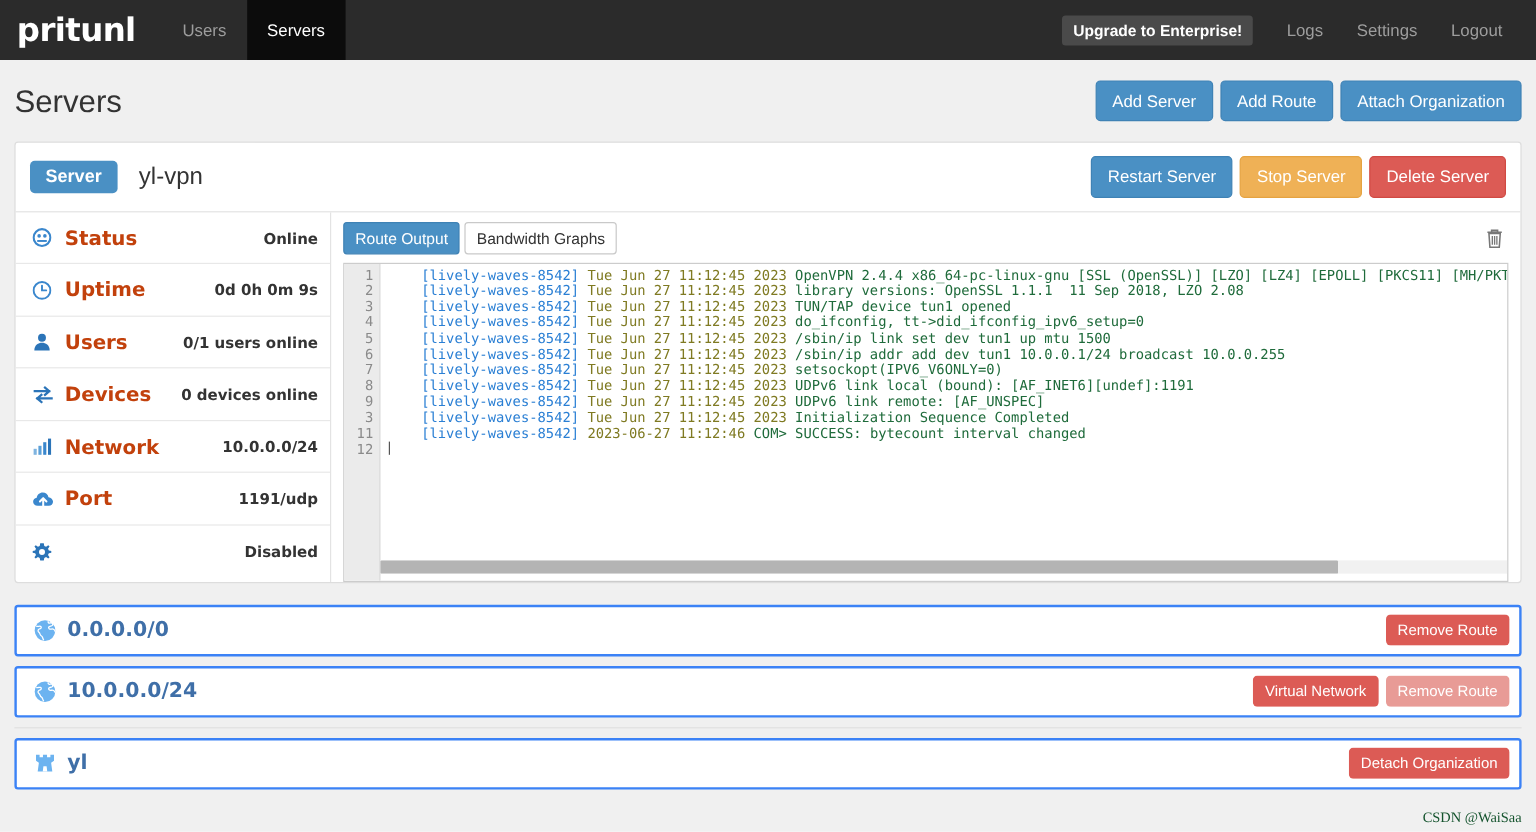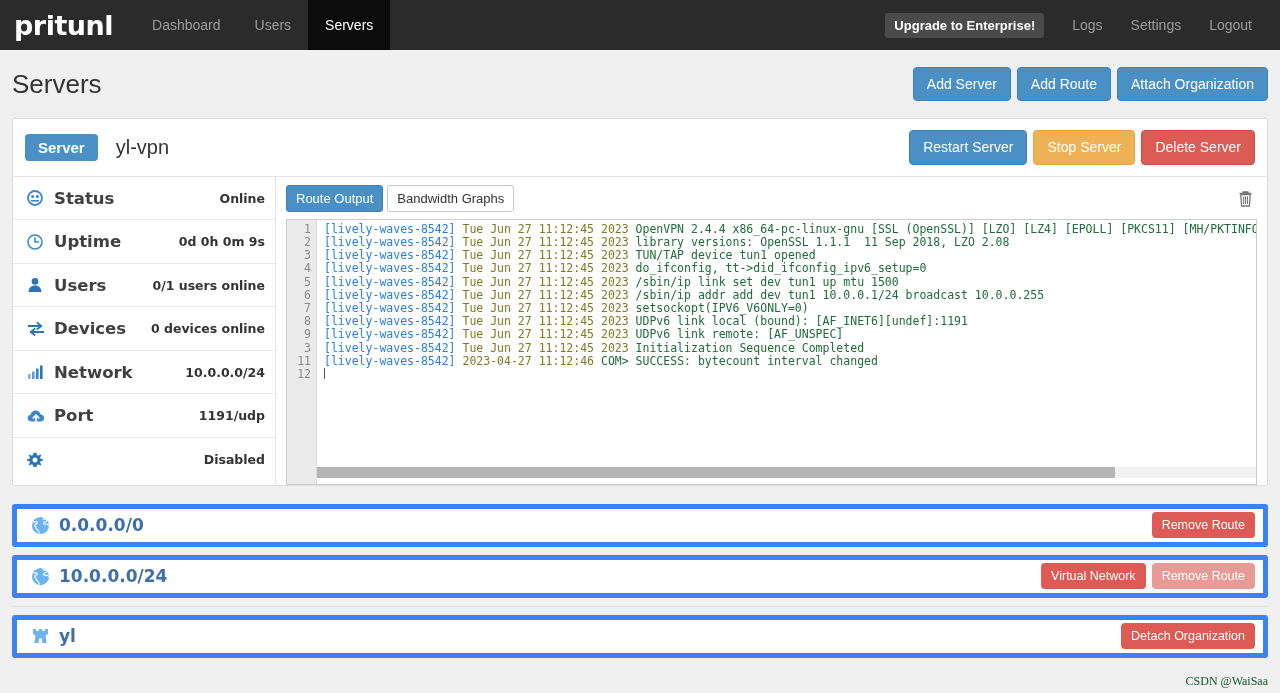--- a/index.html
+++ b/index.html
@@ -142,21 +142,21 @@
     width: 20px; height: 16px;
     margin-right: 7px;
     display: inline-flex;
     align-items: center;
     justify-content: flex-start;
     color: #3a87cd;
     flex: 0 0 20px;
   }
   .info-label {
     font-size: 16.5px;
-    color: #404040;
+    color: #c2410c;
     font-weight: bold;
     font-family: "DejaVu Sans", sans-serif;
   }
   .info-value {
     margin-left: auto;
     font-size: 12.5px;
     color: #333333;
     font-weight: bold;
     font-family: "DejaVu Sans", sans-serif;
   }
@@ -223,21 +223,21 @@
     padding: 3px 0 0 7px;
     overflow: hidden;
     white-space: nowrap;
   }
   .term-line {
     font-family: "DejaVu Sans Mono", monospace;
     font-size: 11.5px;
     line-height: 13.2px;
     white-space: pre;
   }
-  .t-tag  { color: #2a7fd4; }
+  .t-tag  { color: #2a7fd4; margin-left: 27px; }
   .t-date { color: #7f7a22; }
   .t-msg  { color: #1f6b3b; }
   .caret {
     display: inline-block;
     width: 1px; height: 11px;
     background: #555555;
     vertical-align: -1px;
   }
   .hscroll-track {
     position: absolute;
@@ -249,21 +249,21 @@
     height: 11px;
     width: 85%;
     background: #b4b4b4;
     border-radius: 1px;
   }
 
   
   .row-card {
     margin: 0 12px;
     background: #ffffff;
-    border: 5px solid #3b82f6;
+    border: 2px solid #3b82f6;
     border-radius: 3px;
     height: 43px;
     display: flex;
     align-items: center;
     padding: 0 8px 0 14px;
   }
   .row-icon {
     color: #6cb3f0;
     margin-right: 9px;
     display: inline-flex;
@@ -306,21 +306,20 @@
   .page-wrap { position: relative; width: 1280px; height: 691px; }
 </style>
 </head>
 <body>
 
 <div class="page-wrap">
 
   <div class="navbar">
     <div class="brand">pritunl</div>
     <div class="nav-links">
-      <a class="nav-link">Dashboard</a>
       <a class="nav-link">Users</a>
       <a class="nav-link active">Servers</a>
     </div>
     <div class="nav-right">
       <div class="upgrade-badge">Upgrade to Enterprise!</div>
       <a class="nav-link">Logs</a>
       <a class="nav-link">Settings</a>
       <a class="nav-link">Logout</a>
     </div>
   </div>
@@ -464,21 +463,21 @@
               <div class="term-line"><span class="t-tag">[lively-waves-8542]</span><span class="t-date"> Tue Jun 27 11:12:45 2023 </span><span class="t-msg">OpenVPN 2.4.4 x86_64-pc-linux-gnu [SSL (OpenSSL)] [LZO] [LZ4] [EPOLL] [PKCS11] [MH/PKTINFO] [A</span></div>
               <div class="term-line"><span class="t-tag">[lively-waves-8542]</span><span class="t-date"> Tue Jun 27 11:12:45 2023 </span><span class="t-msg">library versions: OpenSSL 1.1.1  11 Sep 2018, LZO 2.08</span></div>
               <div class="term-line"><span class="t-tag">[lively-waves-8542]</span><span class="t-date"> Tue Jun 27 11:12:45 2023 </span><span class="t-msg">TUN/TAP device tun1 opened</span></div>
               <div class="term-line"><span class="t-tag">[lively-waves-8542]</span><span class="t-date"> Tue Jun 27 11:12:45 2023 </span><span class="t-msg">do_ifconfig, tt-&gt;did_ifconfig_ipv6_setup=0</span></div>
               <div class="term-line"><span class="t-tag">[lively-waves-8542]</span><span class="t-date"> Tue Jun 27 11:12:45 2023 </span><span class="t-msg">/sbin/ip link set dev tun1 up mtu 1500</span></div>
               <div class="term-line"><span class="t-tag">[lively-waves-8542]</span><span class="t-date"> Tue Jun 27 11:12:45 2023 </span><span class="t-msg">/sbin/ip addr add dev tun1 10.0.0.1/24 broadcast 10.0.0.255</span></div>
               <div class="term-line"><span class="t-tag">[lively-waves-8542]</span><span class="t-date"> Tue Jun 27 11:12:45 2023 </span><span class="t-msg">setsockopt(IPV6_V6ONLY=0)</span></div>
               <div class="term-line"><span class="t-tag">[lively-waves-8542]</span><span class="t-date"> Tue Jun 27 11:12:45 2023 </span><span class="t-msg">UDPv6 link local (bound): [AF_INET6][undef]:1191</span></div>
               <div class="term-line"><span class="t-tag">[lively-waves-8542]</span><span class="t-date"> Tue Jun 27 11:12:45 2023 </span><span class="t-msg">UDPv6 link remote: [AF_UNSPEC]</span></div>
               <div class="term-line"><span class="t-tag">[lively-waves-8542]</span><span class="t-date"> Tue Jun 27 11:12:45 2023 </span><span class="t-msg">Initialization Sequence Completed</span></div>
-              <div class="term-line"><span class="t-tag">[lively-waves-8542]</span><span class="t-date"> 2023-04-27 11:12:46 </span><span class="t-msg">COM&gt; SUCCESS: bytecount interval changed</span></div>
+              <div class="term-line"><span class="t-tag">[lively-waves-8542]</span><span class="t-date"> 2023-06-27 11:12:46 </span><span class="t-msg">COM&gt; SUCCESS: bytecount interval changed</span></div>
               <div class="term-line"><span class="caret"></span></div>
             </div>
           </div>
           <div class="hscroll-track">
             <div class="hscroll-thumb"></div>
           </div>
         </div>
       </div>
 
     </div>

